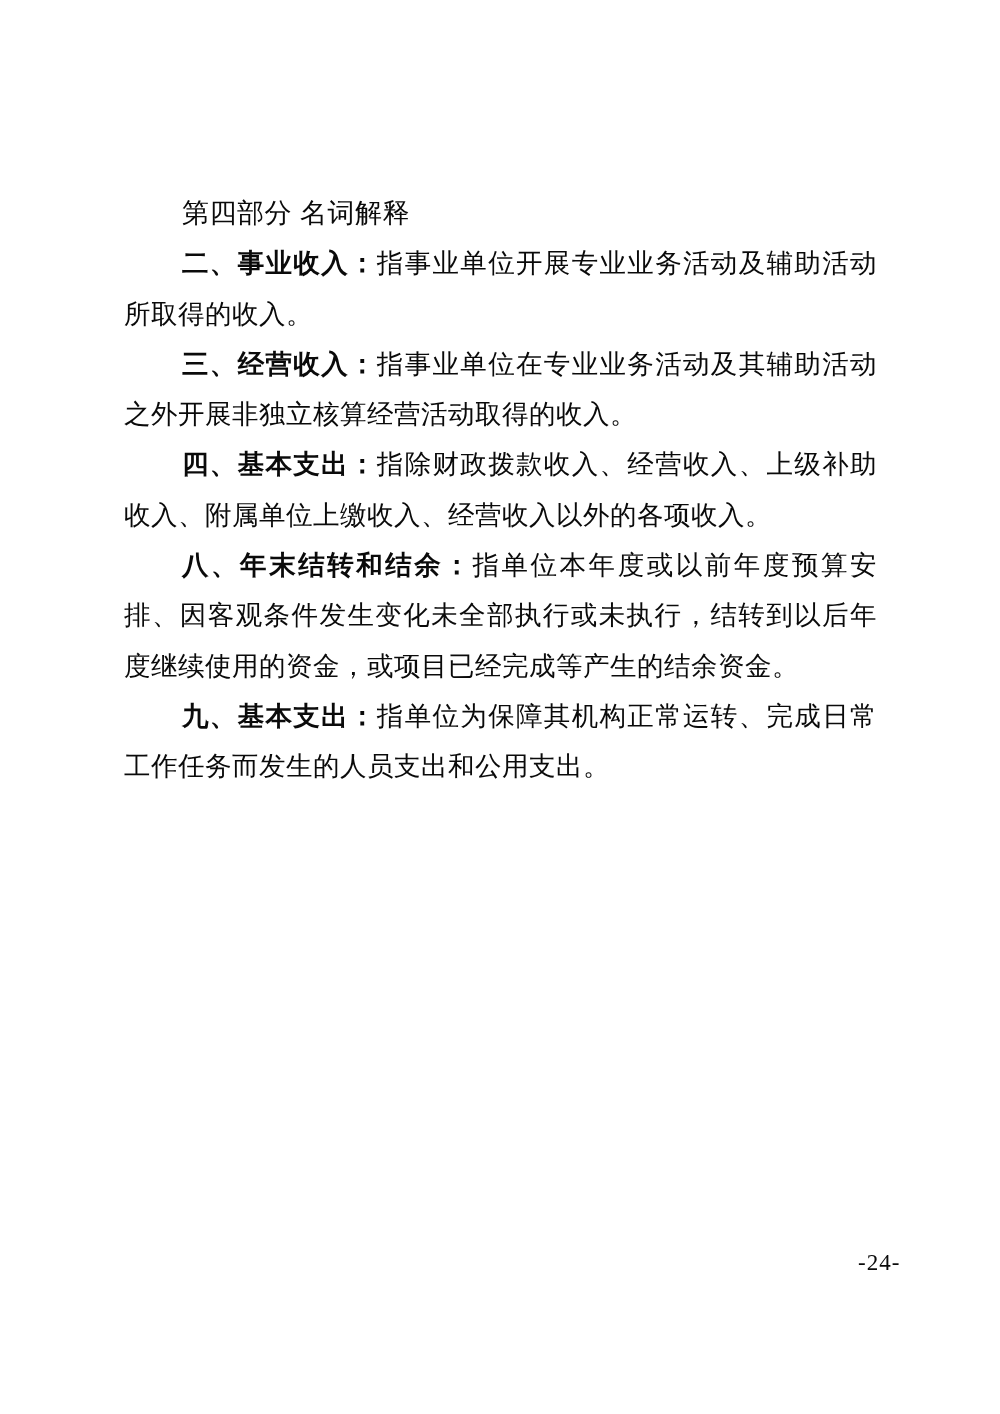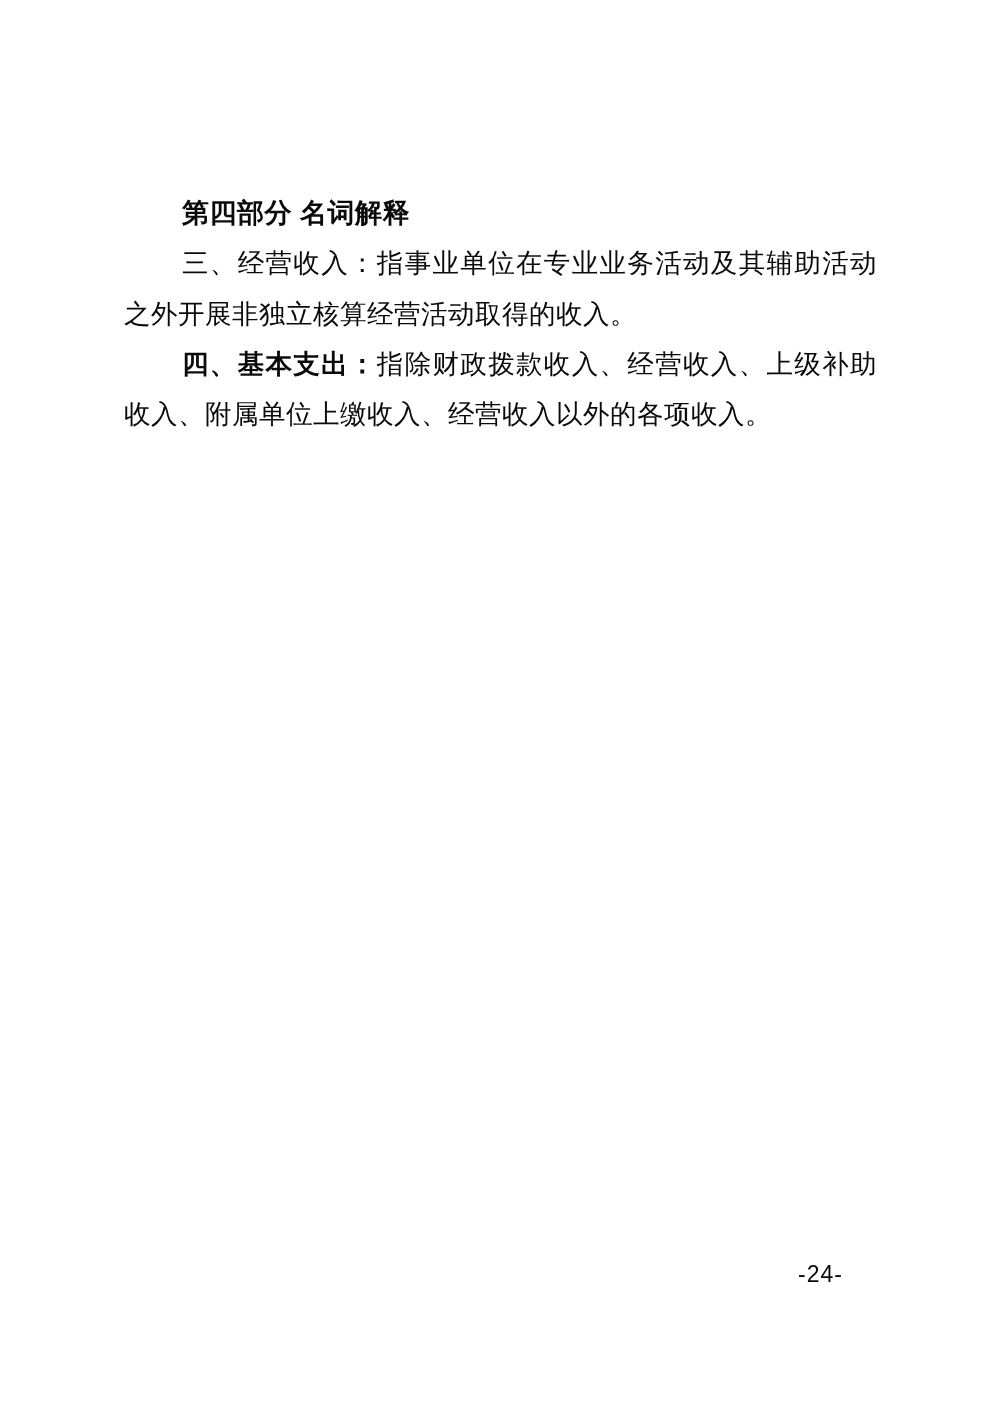--- a/index.html
+++ b/index.html
@@ -21,63 +21,65 @@
     left: 124px;
     top: 188px;
     width: 753px;
     font-size: 26.5px;
     line-height: 50.3px;
     letter-spacing: 0.5px;
   }
   .heading {
     margin: 0;
     font-size: 27px;
-    font-weight: bold;
+    font-weight: normal;
     line-height: 50.3px;
     text-indent: 58px;
     font-family: "Liberation Sans", sans-serif;
     white-space: pre;
   }
   .para {
     margin: 0;
     text-indent: 58px;
     text-align: justify;
     text-justify: inter-character;
     text-align-last: left;
   }
   .term {
     font-weight: bold;
   }
   .term.regular {
-    font-weight: normal;
+    font-weight: bold;
   }
   .page-number {
     position: absolute;
-    left: 798px;
+    left: 858px;
     top: 1250px;
     font-size: 23px;
     letter-spacing: 1px;
-    font-family: Liberation Sans, sans-serif;
+    font-family: Liberation Serif, serif;
     color: #0a0a0a;
-    margin-top: 11px;
   }
 </style>
 </head>
 <body>
 
 <div class="page">
   <div class="content">
     <h1 class="heading">第四部分 名词解释</h1>
 
 
+    <p class="para"><span class="term">二、事业收入：</span><span>指事业单位开展专业业务活动及辅助活动所取得的收入。</span></p>
 
     <p class="para"><span class="term regular">三、经营收入：</span><span>指事业单位在专业业务活动及其辅助活动之外开展非独立核算经营活动取得的收入。</span></p>
 
     <p class="para"><span class="term">四、基本支出：</span><span>指除财政拨款收入、经营收入、上级补助收入、附属单位上缴收入、经营收入以外的各项收入。</span></p>
 
 
 
 
+    <p class="para"><span class="term">八、年末结转和结余：</span><span>指单位本年度或以前年度预算安排、因客观条件发生变化未全部执行或未执行，结转到以后年度继续使用的资金，或项目已经完成等产生的结余资金。</span></p>
 
+    <p class="para"><span class="term">九、基本支出：</span><span>指单位为保障其机构正常运转、完成日常工作任务而发生的人员支出和公用支出。</span></p>
   </div>
 
   <div class="page-number">-24-</div>
 </div>
 
 </body></html>

